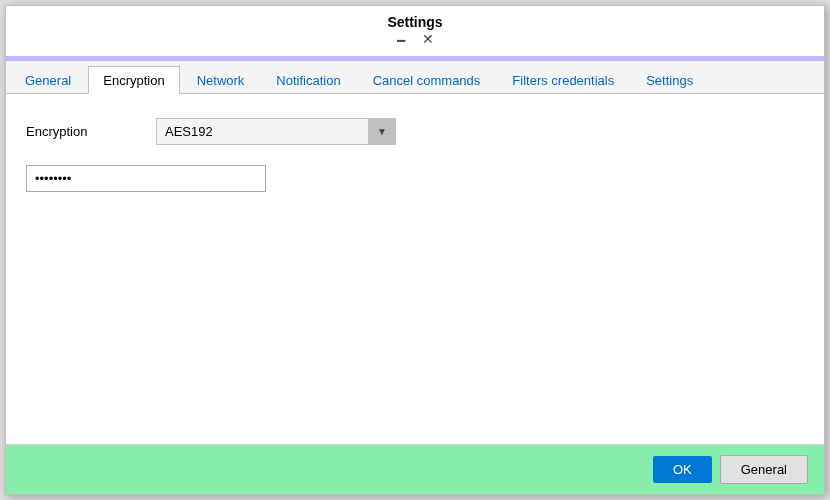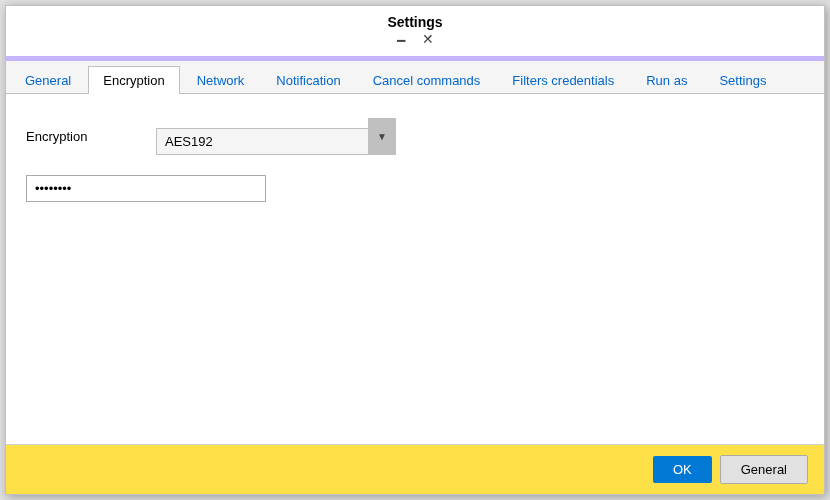--- a/index.html
+++ b/index.html
@@ -121,21 +121,20 @@
     .select-control {
       width: 100%;
       padding: 5px 30px 5px 8px;
       border: 1px solid #c0c0c0;
       background: #f5f5f5;
       appearance: none;
       -webkit-appearance: none;
       cursor: pointer;
       color: #000;
       font-size: 13px;
-      margin-top: 10px;
     }
 
     .select-arrow {
       position: absolute;
       right: 0;
       top: 0;
       bottom: 0;
       width: 28px;
       background: #c0c0c0;
       display: flex;
@@ -156,21 +155,21 @@
       outline: none;
     }
 
     .footer {
       padding: 10px 16px;
       display: flex;
       justify-content: flex-end;
       align-items: center;
       gap: 8px;
       border-top: 1px solid #d0d0d0;
-      background: #fde047;
+      background: #86efac;
       flex-shrink: 0;
     }
 
     .btn {
       padding: 6px 20px;
       border: none;
       cursor: pointer;
       font-size: 13px;
       border-radius: 2px;
     }
@@ -199,21 +198,20 @@
     </div>
   </div>
 
   <div class="tab-bar">
     <div class="tab">General</div>
     <div class="tab active">Encryption</div>
     <div class="tab">Network</div>
     <div class="tab">Notification</div>
     <div class="tab">Cancel commands</div>
     <div class="tab">Filters credentials</div>
-    <div class="tab">Run as</div>
     <div class="tab">Settings</div>
   </div>
 
   <div class="content">
 
     <div class="form-row">
       <label class="form-label">Encryption</label>
       <div class="select-wrapper">
         <select class="select-control">
           <option>None</option>

